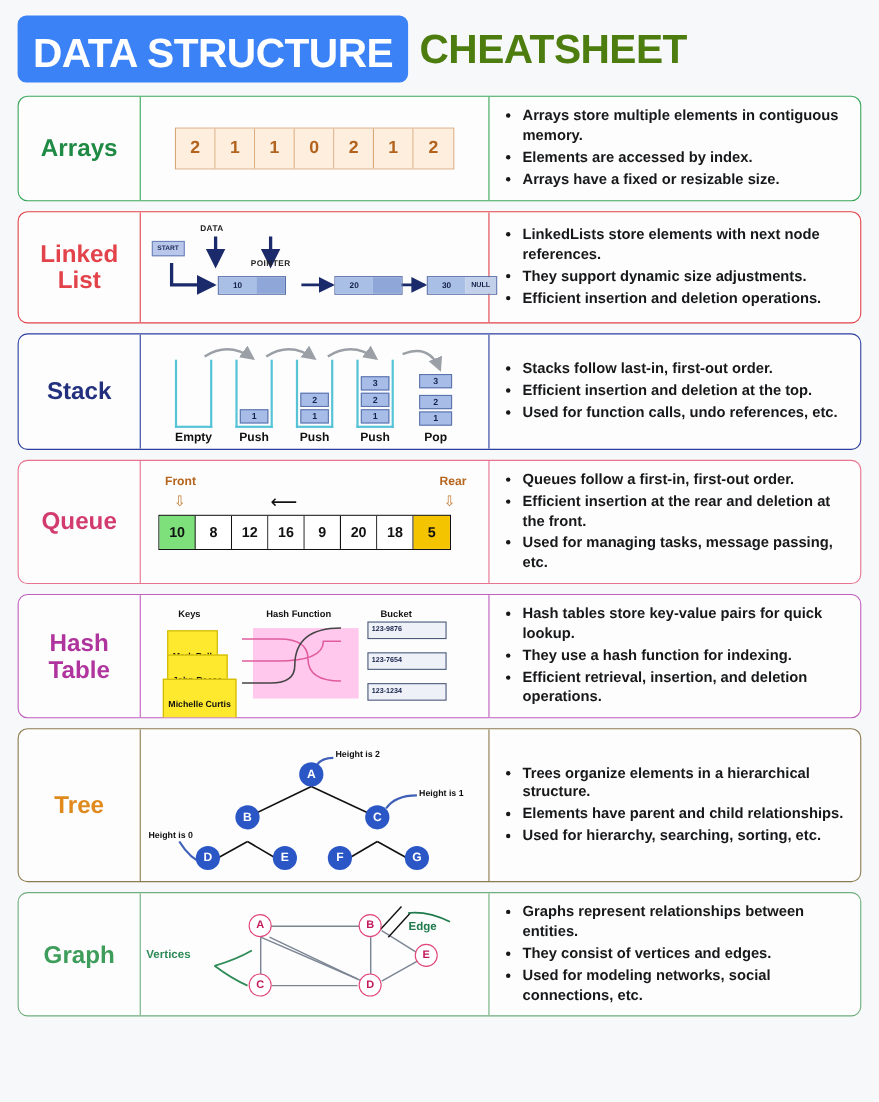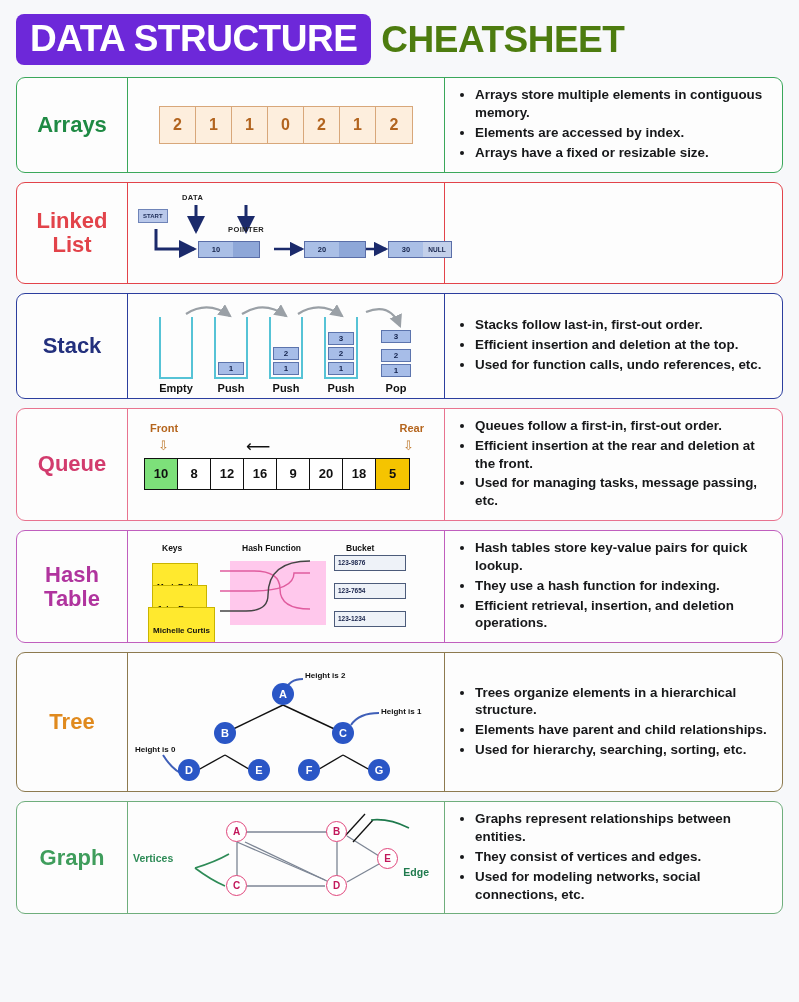--- a/index.html
+++ b/index.html
@@ -17,26 +17,26 @@
   }
 
   
   .header {
     display: flex;
     align-items: center;
     gap: 10px;
     margin-bottom: 12px;
   }
   .title-badge {
-    background: #6d28d9;
+    background: #3b82f6;
     color: #ffffff;
     font-size: 37px;
     font-weight: bold;
     letter-spacing: -0.5px;
-    padding: 6px 14px 8px 14px;
+    padding: 16px 14px 8px 14px;
     border-radius: 8px;
     line-height: 1;
     font-family: "Liberation Sans", sans-serif;
   }
   .title-rest {
     color: #4d7c0f;
     font-size: 37px;
     font-weight: bold;
     letter-spacing: -0.5px;
     line-height: 1;
@@ -225,21 +225,21 @@
   
   .graph-wrap { position: relative; width: 306px; height: 96px; }
   .gnode {
     position: absolute; width: 21px; height: 21px; border-radius: 50%;
     background: #fff; border: 1.4px solid #e0457b; color: #c2185b;
     font-size: 10px; font-weight: bold;
     display: flex; align-items: center; justify-content: center;
   }
   .glab { position: absolute; font-size: 10.5px; font-weight: bold; }
   .glab.vertices { color: #2e8b57; left: 0px; top: 42px; }
-  .glab.edge { color: #1f7a4d; right: 10px; top: 16px; margin-top: 40px; }
+  .glab.edge { color: #1f7a4d; right: 42px; top: 16px; }
 </style>
 </head>
 <body>
 
 <div id="page">
 
   <div class="header">
     <div class="title-badge">DATA STRUCTURE</div>
     <div class="title-rest">CHEATSHEET</div>
   </div>
@@ -292,20 +292,27 @@
         </div>
         <div class="ll-node" style="left:168px; top:54px;">
           <div class="ll-box">20</div>
           <div class="ll-box ptr"></div>
         </div>
         <div class="ll-node" style="left:252px; top:54px;">
           <div class="ll-box">30</div>
           <div class="ll-box null">NULL</div>
         </div>
       </div>
+    </div>
+    <div class="desc-cell">
+      <ul>
+        <li>LinkedLists store elements with next node references.</li>
+        <li>They support dynamic size adjustments.</li>
+        <li>Efficient insertion and deletion operations.</li>
+      </ul>
     </div>
   </div>
 
   <div class="row row-stack">
     <div class="label-cell">Stack</div>
     <div class="viz-cell">
       <svg width="300" height="96" style="position:absolute;left:10px;top:2px;pointer-events:none">
         <defs>
           <marker id="ga" markerWidth="7" markerHeight="7" refX="5" refY="3" orient="auto">
             <path d="M0,0 L6,3 L0,6 z" fill="#9aa0a6"></path>

